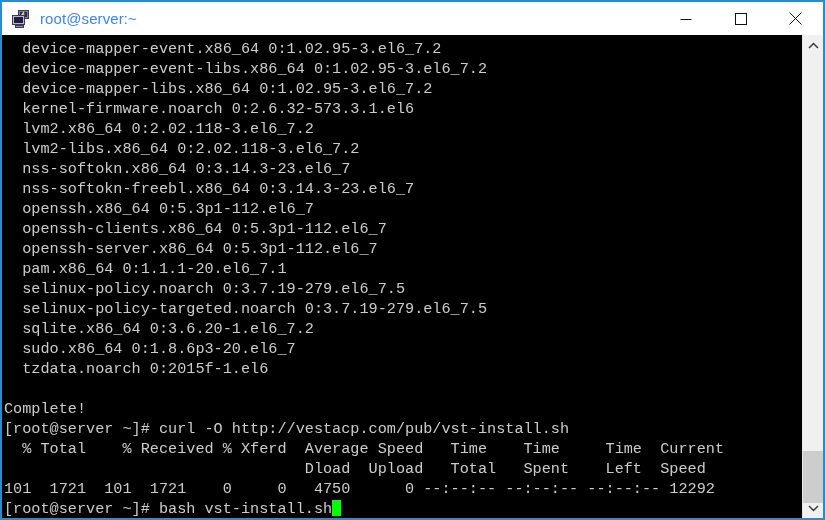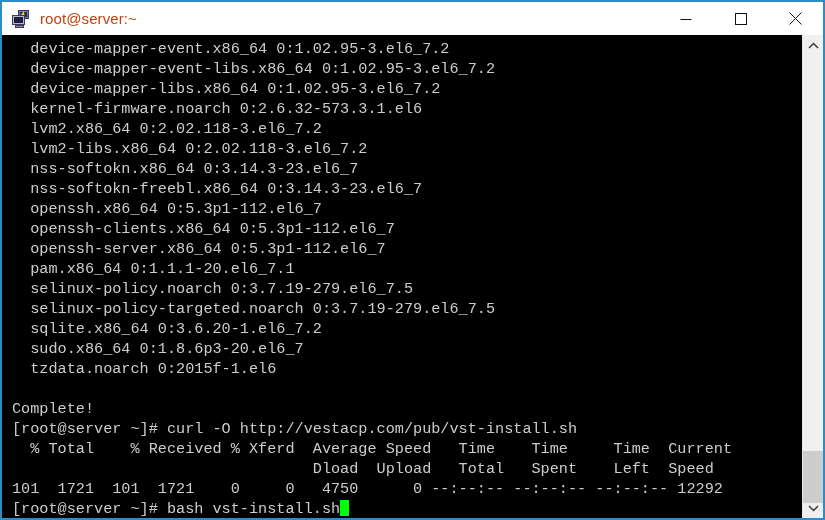--- a/index.html
+++ b/index.html
@@ -108,21 +108,21 @@
     width: 0;
     height: 0;
     border-left: 3px solid transparent;
     border-right: 3px solid transparent;
     border-bottom: 7px solid #f5d020;
     transform: rotate(14deg);
   }
   .title-text {
     font-family: "Liberation Sans", sans-serif;
     font-size: 15px;
-    color: #c2410c;
+    color: #3b82f6;
     white-space: nowrap;
     letter-spacing: 0.1px;
   }
   .title-buttons {
     display: flex;
     align-items: stretch;
     height: 33px;
     flex: 0 0 auto;
   }
   .tb-btn {
@@ -148,21 +148,21 @@
     overflow: hidden;
     box-sizing: border-box;
     padding: 4px 0 0 0;
   }
   .term-lines {
     font-family: "Liberation Mono", "DejaVu Sans Mono", monospace;
     font-size: 15.2px;
     line-height: 20px;
     color: #cccccc;
     white-space: pre;
-    padding-left: 10px;
+    padding-left: 2px;
   }
   .term-line {
     height: 20px;
     white-space: pre;
     display: block;
   }
   .cursor-block {
     display: inline-block;
     width: 9.2px;
     height: 16px;

